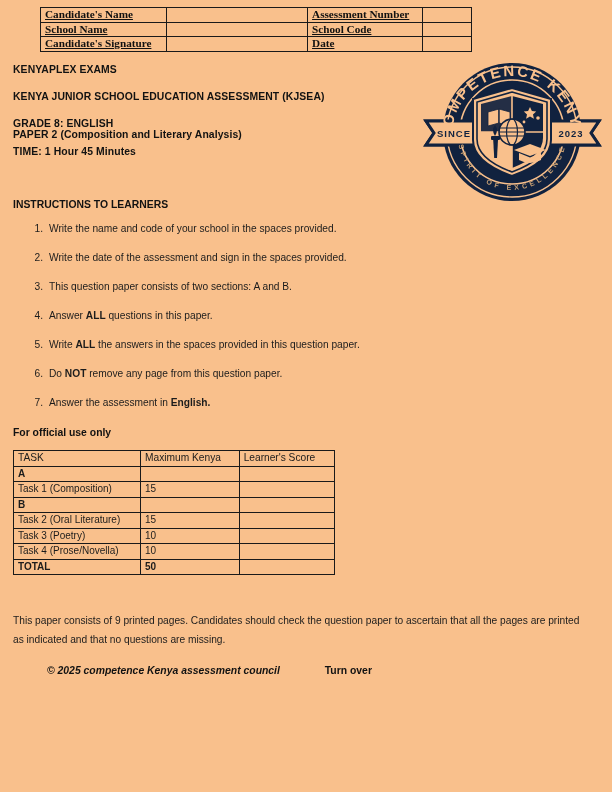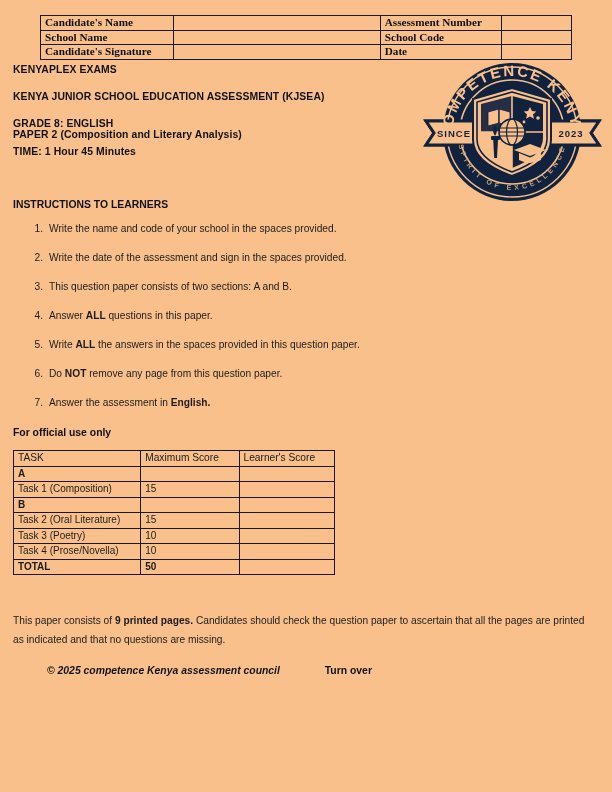--- a/index.html
+++ b/index.html
@@ -13,27 +13,28 @@
     font-family: "Liberation Sans", sans-serif;
     color: #1a1a1a;
     overflow: hidden;
     position: relative;
   }
 
   
   .candidate-table {
     position: absolute;
     left: 40px;
-    top: 15px;
-    width: 532px;
+    top: 7px;
+    width: 432px;
     border-collapse: collapse;
     font-family: "Liberation Serif", serif;
     font-weight: bold;
     font-size: 11.2px;
     color: #111;
+    text-decoration: underline;
   }
   .candidate-table td {
     border: 1.2px solid #1a1a1a;
     height: 13.5px;
     padding: 0 0 0 4px;
     line-height: 13.5px;
     white-space: nowrap;
   }
   .col-label-a { width: 130px; }
   .col-blank-a { width: 215px; }
@@ -136,21 +137,21 @@
   
   .pages-note {
     position: absolute;
     left: 13px;
     top: 611px;
     width: 575px;
     font-size: 10.2px;
     line-height: 19px;
     color: #1c1c1c;
   }
-  .pages-note b { font-weight: bold; }
+  .pages-note b { font-weight: normal; }
   .copyright-row {
     position: absolute;
     left: 47px;
     top: 665px;
     font-size: 10.4px;
     font-weight: bold;
     color: #121212;
   }
   .copyright-text { font-style: italic; }
   .turn-over { margin-left: 42px; }
@@ -285,21 +286,21 @@
   <li>
     <span class="num">7.</span><span>Answer the assessment in </span><b>English.</b><span></span>
   </li>
 </ol>
 
 <div class="official-heading">For official use only</div>
 <table class="score-table">
   <thead>
     <tr>
       <th class="sc-col1">TASK</th>
-      <th class="sc-col2">Maximum Score</th>
+      <th class="sc-col2">Maximum Kenya</th>
       <th class="sc-col3">Learner's Score</th>
     </tr>
   </thead>
   <tbody>
     <tr>
       <td class="bold">A</td>
       <td></td>
       <td></td>
     </tr>
     <tr>

